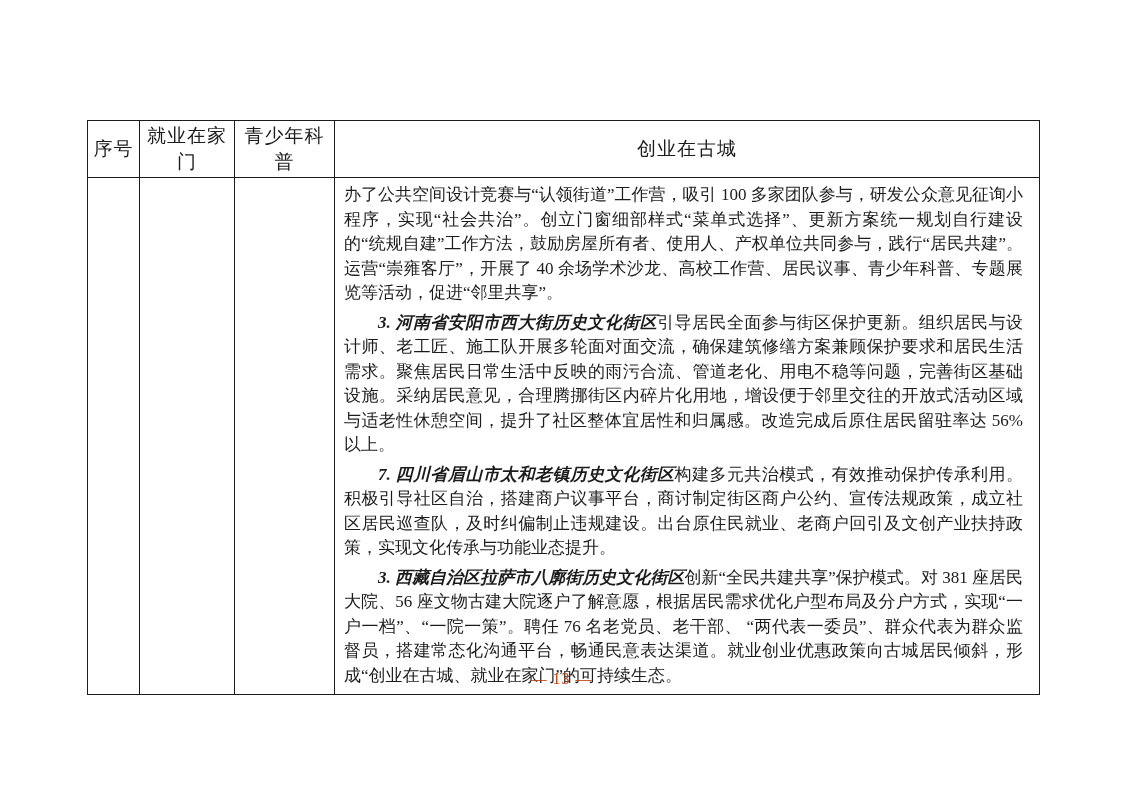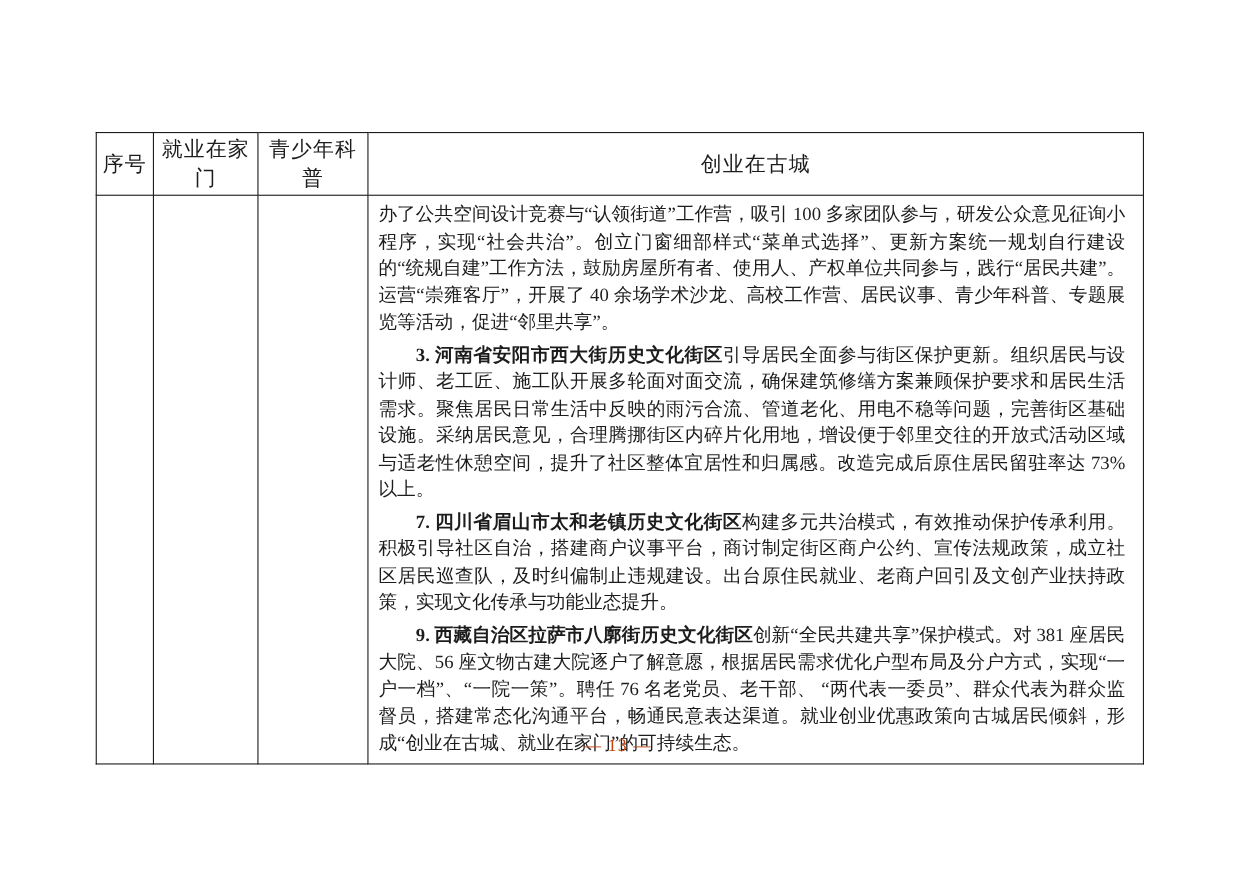--- a/index.html
+++ b/index.html
@@ -47,21 +47,21 @@
     margin-top: 22px;
   }
   td.cell-zuofa {
     font-size: 17px;
     line-height: 24.5px;
     text-align: justify;
   }
   .para { margin: 0; text-align: justify; }
   .para + .para { margin-top: 5px; }
   .para.indent { text-indent: 2em; }
-  .para b { font-weight: bold; }
+  .para b { font-weight: bold; font-style: italic; }
   .footer {
     position: absolute;
     left: 0; top: 670px;
     width: 1123px;
     text-align: center;
     font-size: 16px;
     color: #c2410c;
     letter-spacing: 1px;
   }
 </style>
@@ -86,23 +86,23 @@
       </tr>
     </thead>
     <tbody>
       <tr>
         <td class="cell"></td>
         <td class="cell"></td>
         <td class="cell"></td>
         <td class="cell cell-zuofa">
           <div id="para-container">
               <p class="para"><span>办了公共空间设计竞赛与“认领街道”工作营，吸引 100 多家团队参与，研发公众意见征询小程序，实现“社会共治”。创立门窗细部样式“菜单式选择”、更新方案统一规划自行建设的“统规自建”工作方法，鼓励房屋所有者、使用人、产权单位共同参与，践行“居民共建”。运营“崇雍客厅”，开展了 40 余场学术沙龙、高校工作营、居民议事、青少年科普、专题展览等活动，促进“邻里共享”。</span></p>
-              <p class="para indent"><b>3. 河南省安阳市西大街历史文化街区</b><span>引导居民全面参与街区保护更新。组织居民与设计师、老工匠、施工队开展多轮面对面交流，确保建筑修缮方案兼顾保护要求和居民生活需求。聚焦居民日常生活中反映的雨污合流、管道老化、用电不稳等问题，完善街区基础设施。采纳居民意见，合理腾挪街区内碎片化用地，增设便于邻里交往的开放式活动区域与适老性休憩空间，提升了社区整体宜居性和归属感。改造完成后原住居民留驻率达 73%以上。</span></p>
+              <p class="para indent"><b>3. 河南省安阳市西大街历史文化街区</b><span>引导居民全面参与街区保护更新。组织居民与设计师、老工匠、施工队开展多轮面对面交流，确保建筑修缮方案兼顾保护要求和居民生活需求。聚焦居民日常生活中反映的雨污合流、管道老化、用电不稳等问题，完善街区基础设施。采纳居民意见，合理腾挪街区内碎片化用地，增设便于邻里交往的开放式活动区域与适老性休憩空间，提升了社区整体宜居性和归属感。改造完成后原住居民留驻率达 56%以上。</span></p>
               <p class="para indent"><b>7. 四川省眉山市太和老镇历史文化街区</b><span>构建多元共治模式，有效推动保护传承利用。积极引导社区自治，搭建商户议事平台，商讨制定街区商户公约、宣传法规政策，成立社区居民巡查队，及时纠偏制止违规建设。出台原住民就业、老商户回引及文创产业扶持政策，实现文化传承与功能业态提升。</span></p>
-              <p class="para indent"><b>9. 西藏自治区拉萨市八廓街历史文化街区</b><span>创新“全民共建共享”保护模式。对 381 座居民大院、56 座文物古建大院逐户了解意愿，根据居民需求优化户型布局及分户方式，实现“一户一档”、“一院一策”。聘任 76 名老党员、老干部、 “两代表一委员”、群众代表为群众监督员，搭建常态化沟通平台，畅通民意表达渠道。就业创业优惠政策向古城居民倾斜，形成“创业在古城、就业在家门”的可持续生态。</span></p>
+              <p class="para indent"><b>3. 西藏自治区拉萨市八廓街历史文化街区</b><span>创新“全民共建共享”保护模式。对 381 座居民大院、56 座文物古建大院逐户了解意愿，根据居民需求优化户型布局及分户方式，实现“一户一档”、“一院一策”。聘任 76 名老党员、老干部、 “两代表一委员”、群众代表为群众监督员，搭建常态化沟通平台，畅通民意表达渠道。就业创业优惠政策向古城居民倾斜，形成“创业在古城、就业在家门”的可持续生态。</span></p>
             </div>
         </td>
       </tr>
     </tbody>
   </table>
 
   <div class="footer">— 13 —</div>
 
 </div>
 

